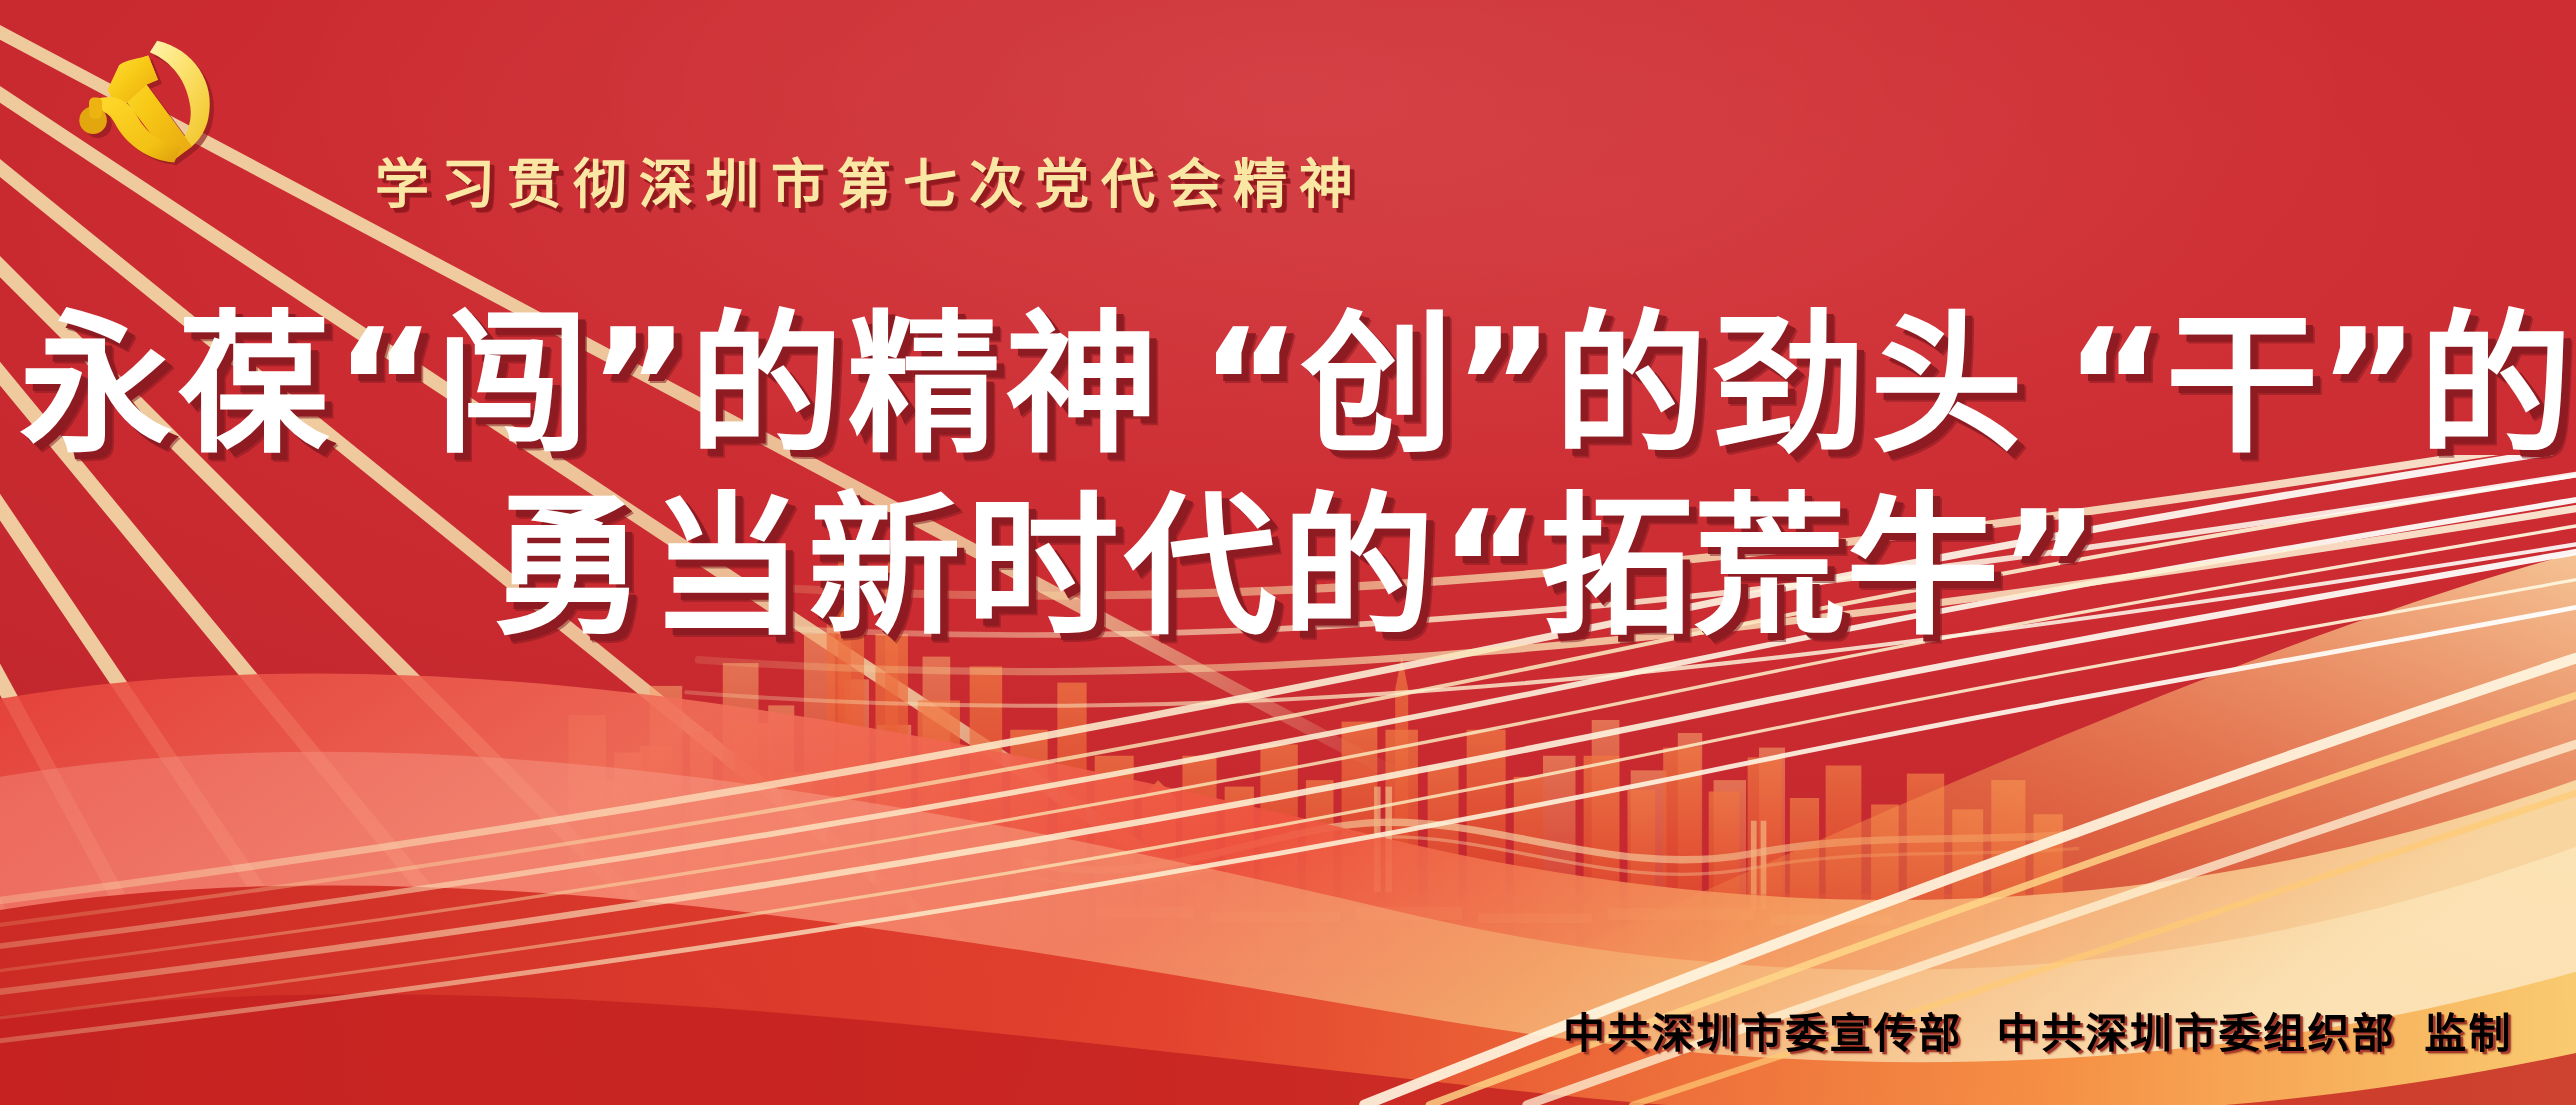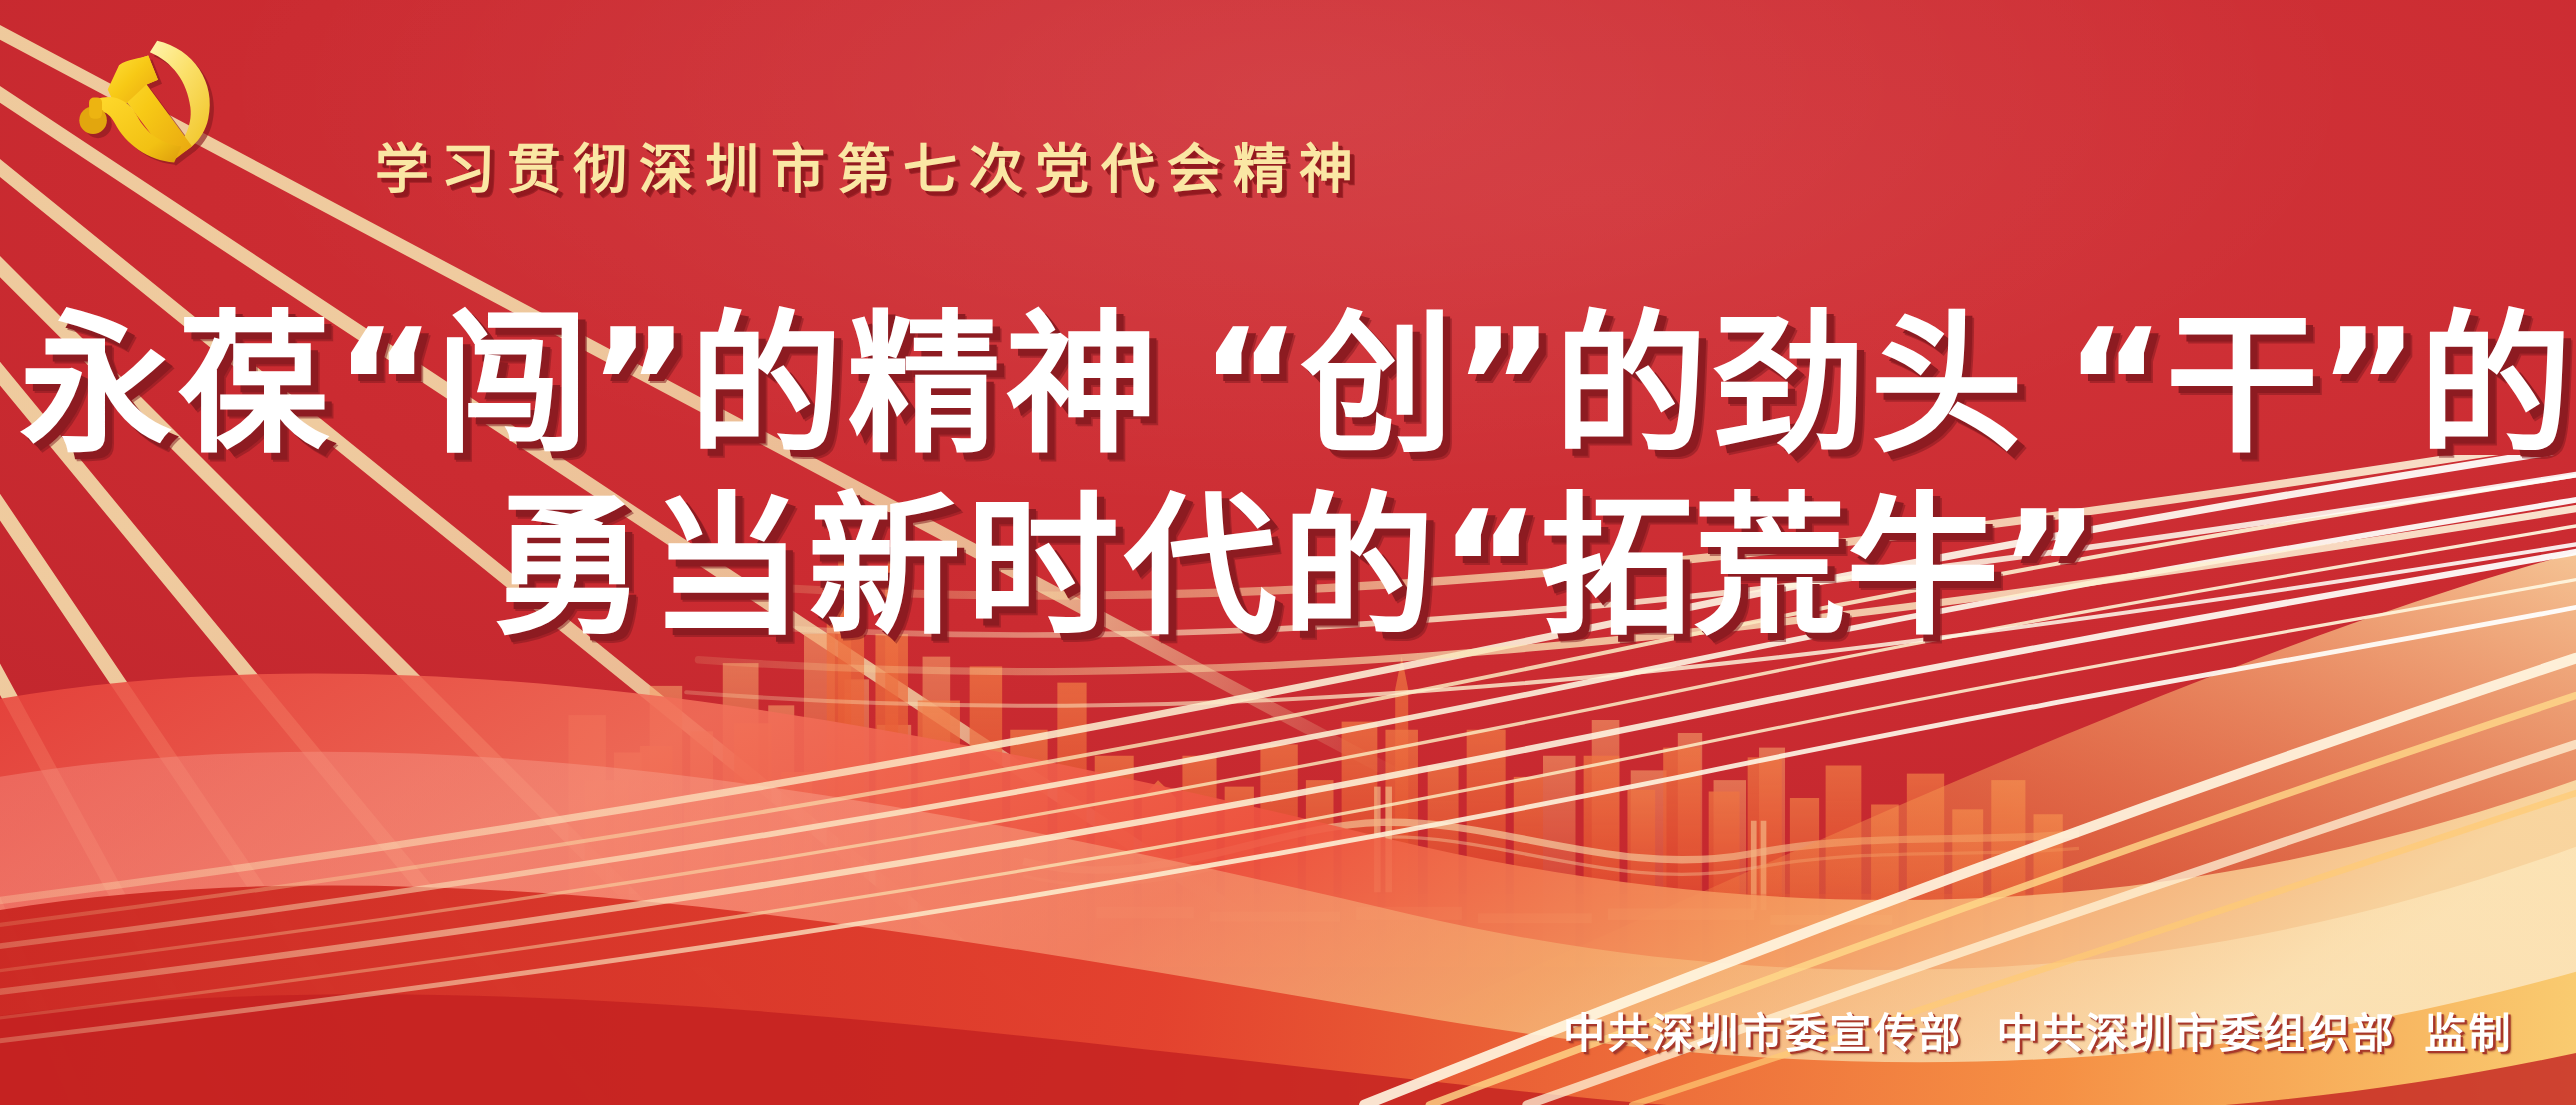--- a/index.html
+++ b/index.html
@@ -85,21 +85,21 @@
     width: 179px;
     height: 150px;
     z-index: 6;
   }
   .emblem svg { display:block; width:100%; height:100%; }
 
   
   .strapline {
     position: absolute;
     left: 375px;
-    top: 143px;
+    top: 158px;
     z-index: 7;
     font-size: 54px;
     line-height: 1;
     font-weight: 700;
     letter-spacing: 12px;
     color: #fae7a4;
     white-space: nowrap;
     text-shadow:
        4px 4px 0 #93191f,
        4.9px 4.9px 0 rgba(120,20,26,0.55);
@@ -143,21 +143,21 @@
   .credits {
     position: absolute;
     right: 63px;
     bottom: 50px;
     z-index: 9;
     font-size: 42px;
     line-height: 1;
     font-weight: 700;
     letter-spacing: 2.4px;
     white-space: nowrap;
-    color: #ffffff;
+    color: #000000;
     text-shadow:
       2.4px 2.4px 0 #a8372b,
       3.2px 3.2px 1.6px rgba(120,35,20,0.45);
     font-family: "DejaVu Sans", "Liberation Sans", sans-serif;
   }
   .credits .sep { display:inline-block; width: 34px; }
   .credits .sep-sm { display:inline-block; width: 28px; }
 </style>
 </head>
 <body>

